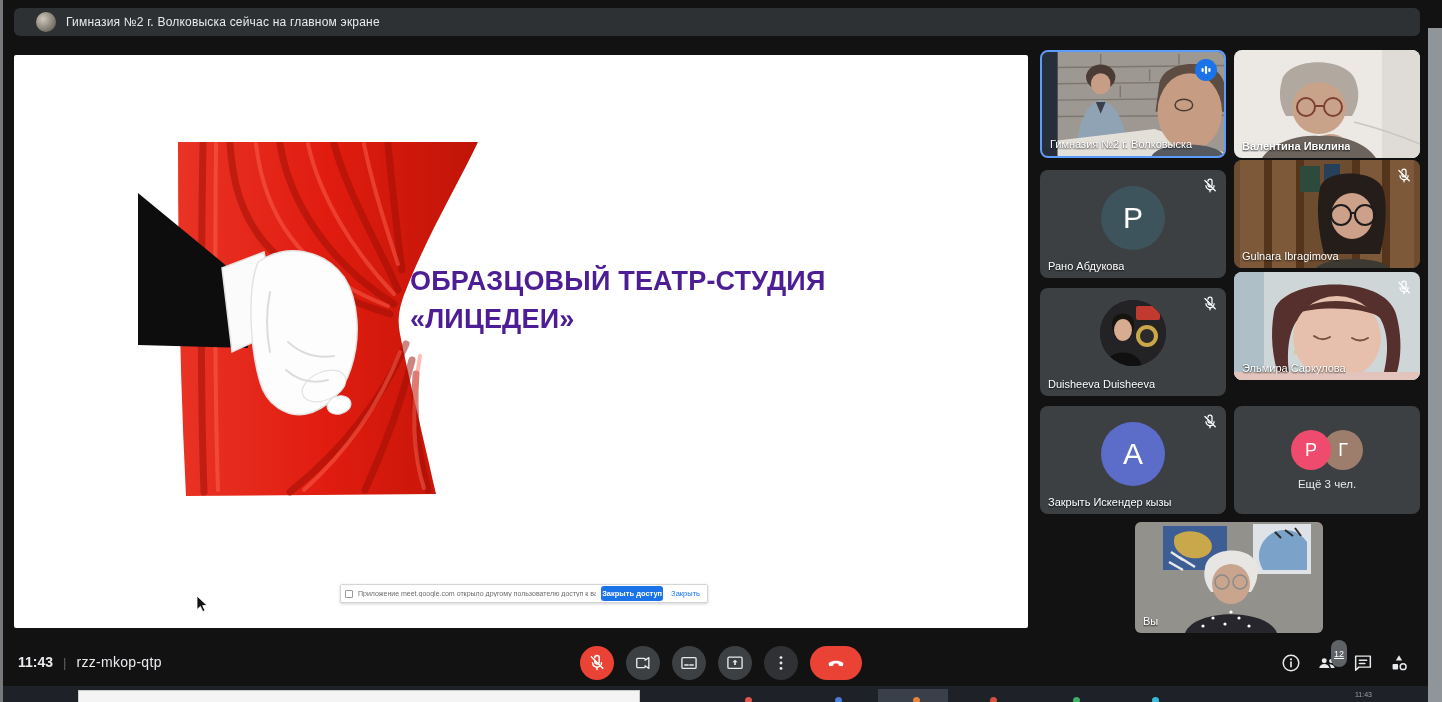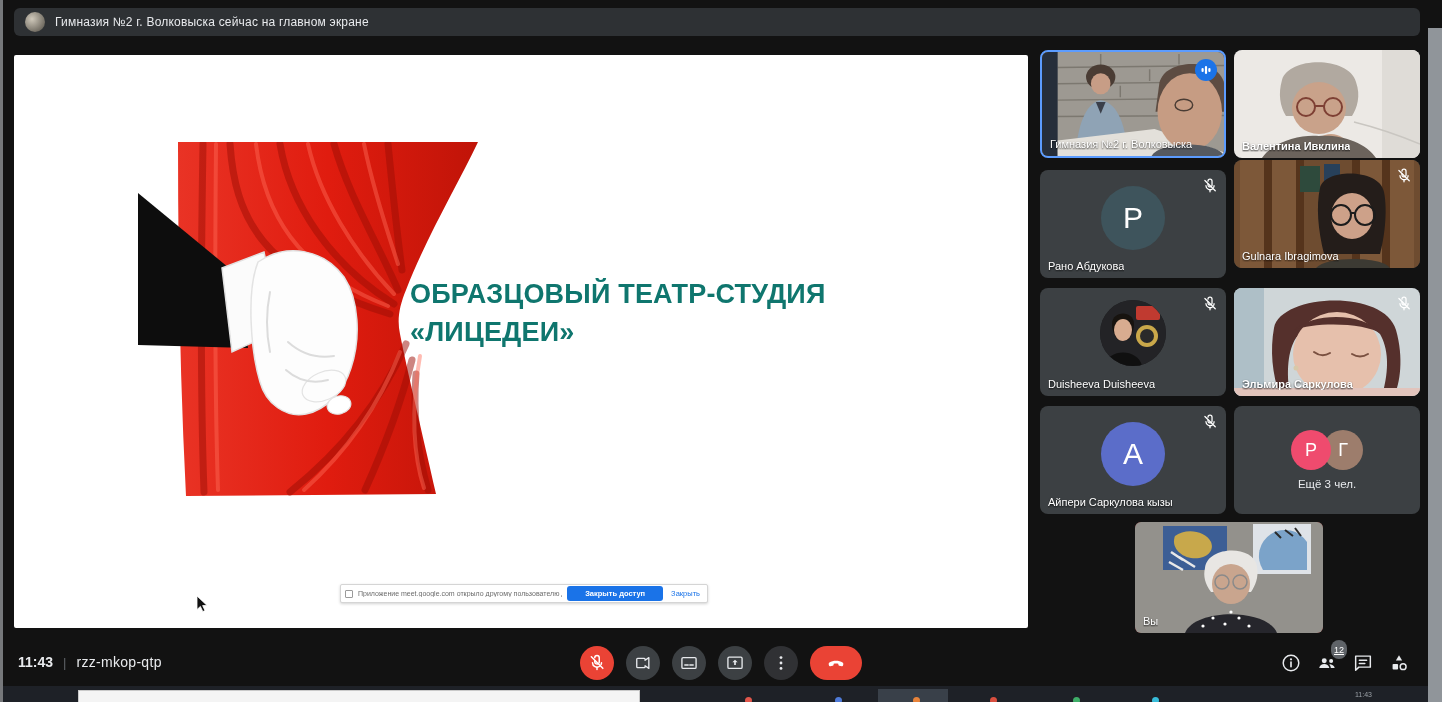--- a/index.html
+++ b/index.html
@@ -7,41 +7,41 @@
   body {
     position:relative; background:#121212; overflow:hidden;
     font-family:"Liberation Sans", sans-serif; color:#e8eaed;
   }
   
   .edge-left { position:absolute; left:0; top:0; width:3px; height:702px; background:#76787b; }
   .edge-right { position:absolute; left:1428px; top:28px; width:14px; height:674px; background:#90959a; }
 
   
   .banner { position:absolute; left:14px; top:8px; width:1406px; height:28px;
-    background:#2e3134; border-radius:6px; display:flex; align-items:center; gap:10px; padding:0 11px; }
+    background:#2e3134; border-radius:6px; display:flex; align-items:center; gap:10px; padding:0 22px; }
   .banner-avatar { width:20px; height:20px; border-radius:50%;
     background:radial-gradient(circle at 35% 35%, #cfc8ba, #6f6a60 75%); flex:0 0 auto; }
   .banner-text { font-size:12px; color:#e8eaed; letter-spacing:.2px; }
 
   
   .stage { position:absolute; left:14px; top:55px; width:1014px; height:573px;
     background:#ffffff; border-radius:2px; overflow:hidden; }
   .curtain-wrap { position:absolute; left:124px; top:87px; width:350px; height:355px; }
-  .slide-title { position:absolute; left:396px; top:220px; width:560px;
-    font-weight:bold; font-size:27px; line-height:38px; color:#0f766e; letter-spacing:.2px; }
+  .slide-title { position:absolute; left:396px; top:207px; width:560px;
+    font-weight:bold; font-size:27px; line-height:38px; color:#4c1d95; letter-spacing:.2px; }
 
   
   .share-note { position:absolute; left:326px; top:529px; width:368px; height:19px;
     background:#fff; border:1px solid #d5d5d5; border-radius:2px;
     box-shadow:0 1px 3px rgba(0,0,0,.18);
     display:flex; align-items:center; gap:5px; padding:0 4px; white-space:nowrap; overflow:hidden; }
   .share-ico { width:8px; height:8px; border:1px solid #9a9a9a; border-radius:1px; flex:0 0 auto; }
   .share-text { font-size:7px; color:#6b6b6b; overflow:hidden; text-overflow:clip; }
   .share-btn { flex:0 0 auto; background:#1a73e8; color:#fff; font-size:7.5px; font-weight:bold;
-    border:none; border-radius:3px; padding:3px 18px; cursor:pointer; }
+    border:none; border-radius:3px; padding:3px 1px; cursor:pointer; }
   .share-link { flex:0 0 auto; background:none; border:none; color:#1a73e8; font-size:7.5px; cursor:pointer; padding:2px 3px;}
 
   .cursor { position:absolute; left:182px; top:540px; }
 
   
   .tile { position:absolute; width:186px; height:108px; background:#3c4043;
     border-radius:8px; overflow:hidden; cursor:pointer; }
   .tile.speaking { border:2px solid #5c9cff; }
   .vbg { position:absolute; inset:0; width:100%; height:100%; }
   .tile-name { position:absolute; left:8px; bottom:6px; font-size:11px; color:#fff;
@@ -76,21 +76,21 @@
   .controls { position:absolute; left:580px; top:646px; display:flex; align-items:center; gap:12px; }
   .ctl { width:34px; height:34px; border-radius:50%; border:none; cursor:pointer;
     display:flex; align-items:center; justify-content:center; background:#3c4043; padding:0; }
   .ctl.red { background:#ea4335; }
   .ctl.more { background:#303134; }
   .hangup { width:52px; height:34px; border-radius:17px; border:none; cursor:pointer;
     background:#ea4335; display:flex; align-items:center; justify-content:center; padding:0; }
 
   .right-icons { position:absolute; top:652px; left:1280px; display:flex; gap:14px; }
   .ricon { width:22px; height:22px; background:none; border:none; cursor:pointer; padding:0; position:relative; }
-  .badge { position:absolute; left:1331px; top:640px; min-width:15px; height:19px; border-radius:8px;
+  .badge { position:absolute; left:1331px; top:640px; min-width:15px; height:27px; border-radius:8px;
     background:#5f6368; color:#fff; font-size:9px; display:flex; align-items:center; justify-content:center;
     padding:0 3px; z-index:3;text-decoration:underline; }
 
   
   .taskbar { position:absolute; left:3px; top:686px; width:1425px; height:16px; background:#1e2127; }
   .tb-window { position:absolute; left:75px; top:4px; width:562px; height:12px;
     background:#f4f4f4; border:1px solid #c9c9c9; border-bottom:none; }
   .tb-tab { position:absolute; left:875px; top:3px; width:70px; height:13px; background:#394049; }
   .dot { position:absolute; top:11px; width:7px; height:7px; border-radius:50%; }
   .tb-clock { position:absolute; left:1352px; top:5px; font-size:7px; color:#9aa0a6; }
@@ -296,21 +296,21 @@
         <path d="M9.3,9.2 v1.4 a2.7,2.7 0 0 0 3.9,2.4"></path>
         <path d="M6.6,11.6 a5.4,5.4 0 0 0 8.6,4.3 M17.4,11.6 a5.3,5.3 0 0 1 -0.5,2.2"></path>
         <path d="M12,17.2 v2.6"></path>
         <path d="M5.2,4.6 L19,18.4"></path>
       </g>
     </svg>
   </div>
   <div class="tile-name">Duisheeva Duisheeva</div>
 </div>
 
-<div class="tile" style="left:1234px; top:288px;font-weight:bold;">
+<div class="tile" style="left:1234px; top:272px;">
   <svg class="vbg" viewBox="0 0 186 108" preserveAspectRatio="none">
     <rect width="186" height="108" fill="#cfd6d8"></rect>
     <rect width="30" height="108" fill="#aebfc7"></rect>
     <path d="M40,40 C46,6 150,0 162,42 C170,70 166,96 160,108 L148,108 C156,80 154,60 146,46 C120,22 80,26 62,50 C54,62 52,84 56,108 L46,108 C38,86 36,62 40,40 Z" fill="#55302c"></path>
     <ellipse cx="103" cy="66" rx="44" ry="42" fill="#e6c0ac"></ellipse>
     <path d="M60,42 C80,24 130,24 148,46 C130,34 80,34 60,42 Z" fill="#55302c"></path>
     <path d="M80,64 q8,6 16,1 M118,66 q8,5 16,0" stroke="#7a5040" stroke-width="2" fill="none" stroke-linecap="round"></path>
     <circle cx="62" cy="80" r="2.5" fill="#d8c8a8"></circle>
     <rect y="100" width="186" height="8" fill="#e2c4bc"></rect>
   </svg>
@@ -334,21 +334,21 @@
     <svg viewBox="0 0 24 24" width="18" height="18">
       <g fill="none" stroke="#fff" stroke-width="1.7" stroke-linecap="round">
         <path d="M9.3,5.6 a2.7,2.7 0 0 1 5.4,0 v5 a2.7,2.7 0 0 1 -0.5,1.6"></path>
         <path d="M9.3,9.2 v1.4 a2.7,2.7 0 0 0 3.9,2.4"></path>
         <path d="M6.6,11.6 a5.4,5.4 0 0 0 8.6,4.3 M17.4,11.6 a5.3,5.3 0 0 1 -0.5,2.2"></path>
         <path d="M12,17.2 v2.6"></path>
         <path d="M5.2,4.6 L19,18.4"></path>
       </g>
     </svg>
   </div>
-  <div class="tile-name">Айпери Саркулова кызы</div>
+  <div class="tile-name">Закрыть Искендер кызы</div>
 </div>
 
 <div class="tile" style="left:1234px; top:406px;">
   <div class="overflow-avatars">
     <div class="ov-circle ov-p">Р</div>
     <div class="ov-circle ov-g">Г</div>
   </div>
   <div class="overflow-label">Ещё 3 чел.</div>
 </div>
 

